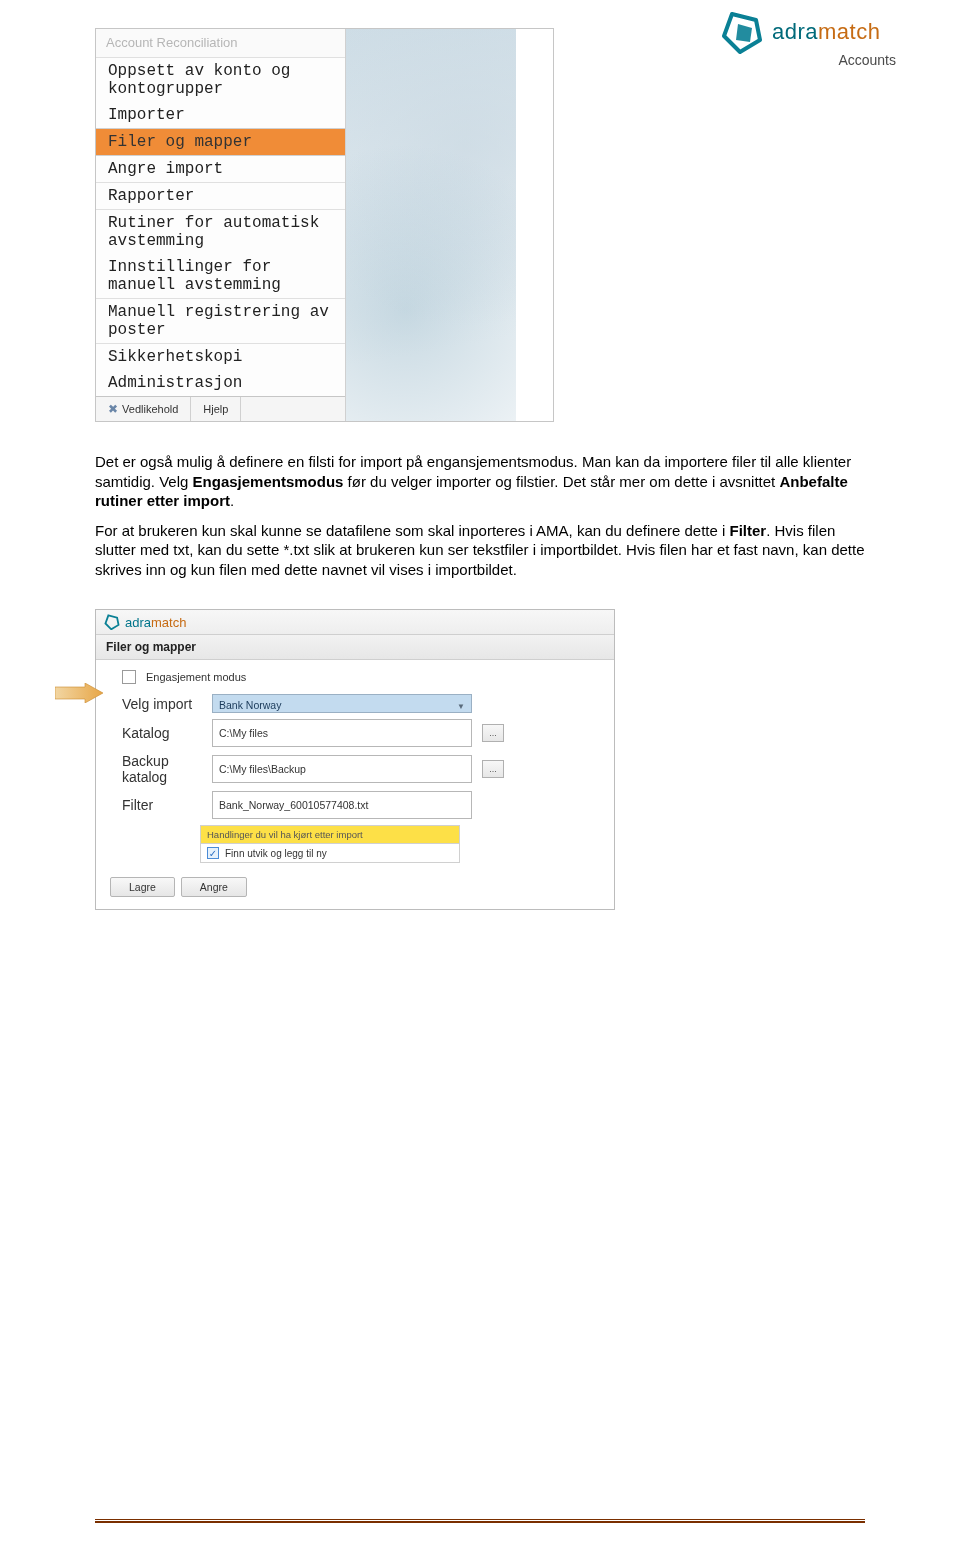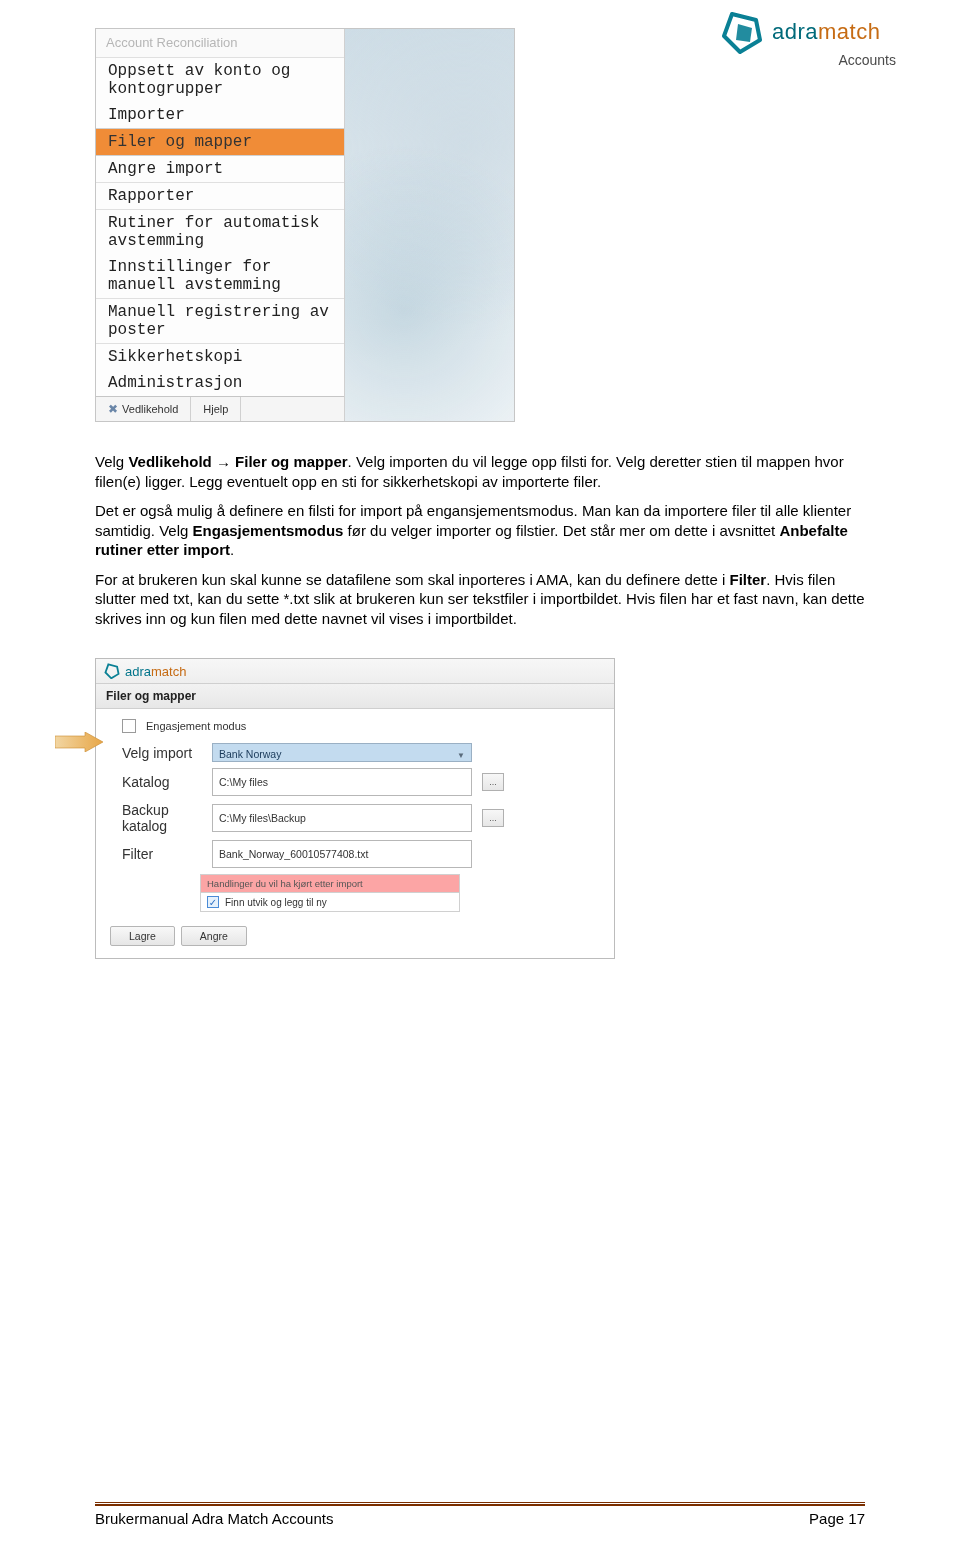--- a/index.html
+++ b/index.html
@@ -26,21 +26,21 @@
   .logo-text { font-size: 22px; color: #006a7a; font-weight: normal; letter-spacing: 0.5px; }
   .logo-text .m { color: #c66b13; }
   .logo-sub { font-size: 14px; color: #4a4a4a; text-align: right; margin-top: -2px; padding-right: 4px; }
 
   .body-text { margin-top: 100px; }
   .para { margin-bottom: 10px; line-height: 1.3; }
 
   .screenshot1 {
     margin-top: 18px;
     margin-bottom: 30px;
-    width: 420px;
+    width: 459px;
   }
   .sc1-frame {
     border: 1px solid #c6c6c6;
     background: #fff;
     display: flex;
     position: relative;
   }
   .sc1-left {
     width: 250px;
     border-right: 1px solid #d0d0d0;
@@ -169,21 +169,21 @@
   .sc2-browse {
     width: 22px; height: 18px;
     border: 1px solid #b0b0b0;
     background: linear-gradient(#f7f7f7,#e7e7e7);
     display:flex; align-items:center; justify-content:center;
     font-size: 9px; color:#555;
   }
   .sc2-headerbar {
     margin-left: 90px;
     width: 260px;
-    background: #fca5a5;
+    background: #fde047;
     border: 1px solid #d0d0d0;
     border-bottom: none;
     padding: 3px 6px;
     font-size: 9.5px;
     color: #555;
   }
   .sc2-checkrow {
     margin-left: 90px;
     width: 260px;
     border: 1px solid #d0d0d0;
@@ -266,23 +266,20 @@
             <span>Hjelp</span>
           </div>
         </div>
       </div>
       <div class="sc1-right">
         <div class="sc1-photo-blur"></div>
       </div>
     </div>
   </div>
 
-  <p class="para">
-    <span>Velg </span><span class="bold">Vedlikehold → Filer og mapper</span><span>. Velg importen du vil legge opp filsti for. Velg deretter stien til mappen hvor filen(e) ligger. Legg eventuelt opp en sti for sikkerhetskopi av importerte filer.</span>
-  </p>
 
   <p class="para">
     <span>Det er også mulig å definere en filsti for import på engansjementsmodus. Man kan da importere filer til alle klienter samtidig. Velg </span><span class="bold">Engasjementsmodus</span><span> før du velger importer og filstier. Det står mer om dette i avsnittet </span><span class="bold">Anbefalte rutiner etter import</span><span>.</span>
   </p>
 
   <p class="para">
     <span>For at brukeren kun skal kunne se datafilene som skal inporteres i AMA, kan du definere dette i </span><span class="bold">Filter</span><span>. Hvis filen slutter med txt, kan du sette *.txt slik at brukeren kun ser tekstfiler i importbildet. Hvis filen har et fast navn, kan dette skrives inn og kun filen med dette navnet vil vises i importbildet.</span>
   </p>
 
   <div class="screenshot2-wrap">
@@ -351,17 +348,13 @@
           <div class="sc2-btn">Angre</div>
         </div>
       </div>
     </div>
   </div>
 
 </div>
 
 <div class="footer">
   <div class="footer-rule"></div>
-  <div class="footer-row">
-    <span>Brukermanual Adra Match Accounts</span>
-    <span>Page 17</span>
-  </div>
 </div>
 
 </body></html>

